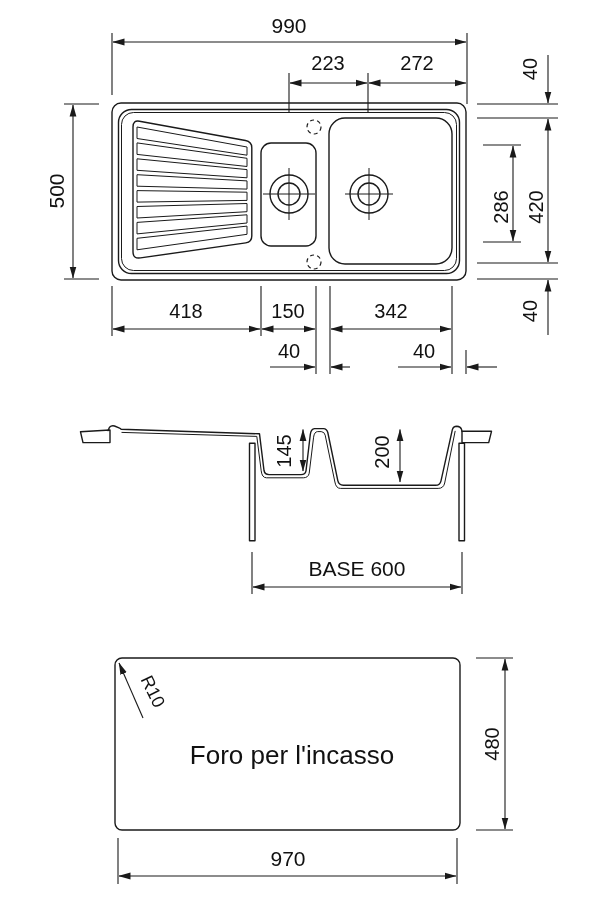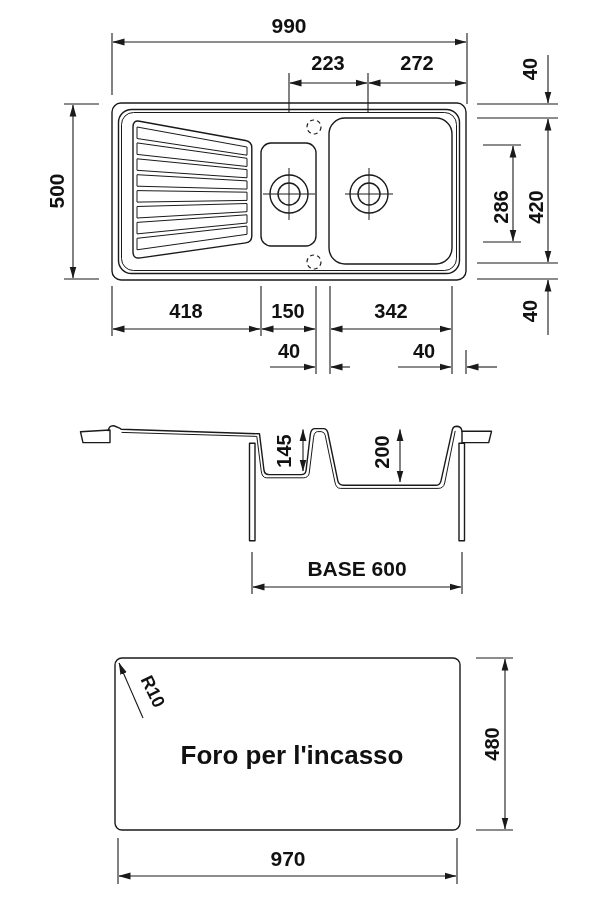--- a/index.html
+++ b/index.html
@@ -1,17 +1,17 @@
 <!DOCTYPE html>
 <html><head>
 <meta charset="utf-8">
 <style>
   html,body{margin:0;padding:0;background:#ffffff;}
   .stage{position:relative;width:600px;height:900px;background:#ffffff;overflow:hidden;
-         font-family:"Liberation Sans", sans-serif;font-weight:bold;}
+         font-family:"Liberation Sans", sans-serif;}
   svg{display:block}
   .geo{fill:none;stroke:#1a1a1a;stroke-width:1.4;stroke-linejoin:round;stroke-linecap:round;}
   .thin{fill:none;stroke:#1a1a1a;stroke-width:1;}
   .dim{fill:none;stroke:#1a1a1a;stroke-width:1.1;}
   .dash{fill:none;stroke:#1a1a1a;stroke-width:1.2;stroke-dasharray:4 3.2;}
   .lbl{fill:#111111;font-size:20px;letter-spacing:0px;}
   .lbl-big{fill:#111111;font-size:21px;}
   .lbl-title{fill:#111111;font-size:26px;}
   .lbl-r{fill:#111111;font-size:18px;}
   text{font-family:"Liberation Sans", sans-serif;}

